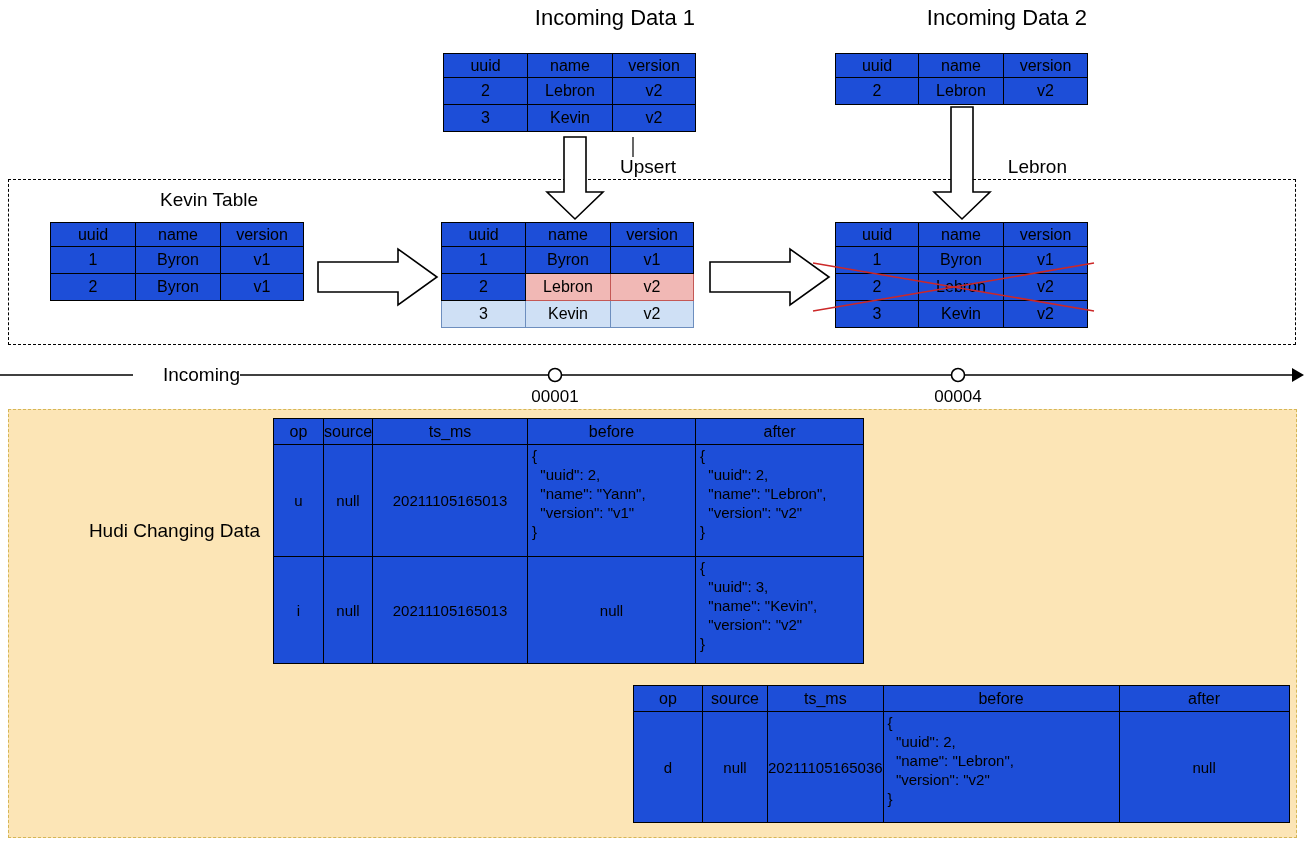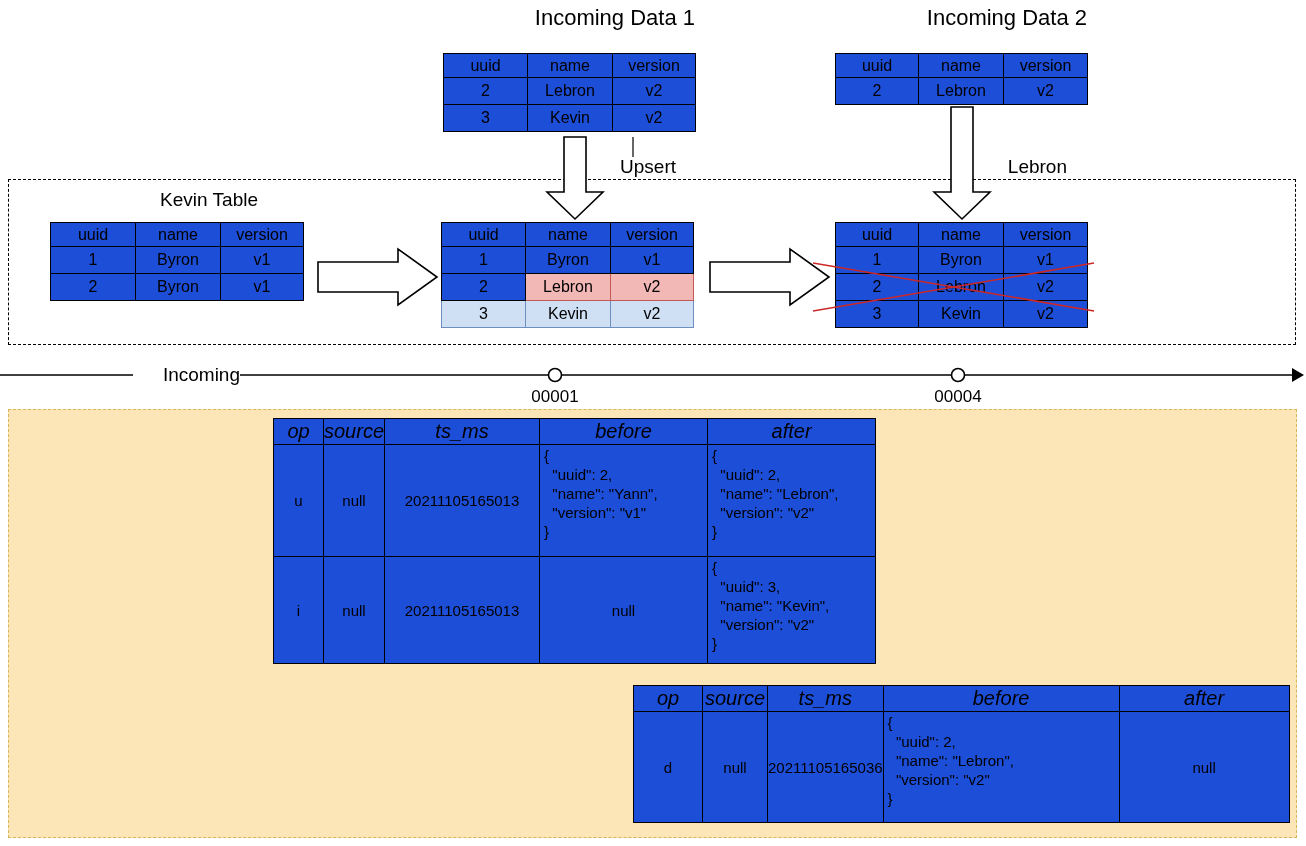--- a/index.html
+++ b/index.html
@@ -16,21 +16,21 @@
   .yellow-box{left:8px;top:409px;width:1287px;height:427px;
               background:var(--yellow-fill,#fce5b6);
               border:1.5px dashed var(--yellow-border,#d6b656);}
 
   table{border-collapse:collapse;table-layout:fixed;background:#1d4ed8;}
   th,td{border:1.5px solid #000;font-weight:400;text-align:center;padding:0;vertical-align:middle;}
 
   .etable th{font-size:16px;height:23px;}
   .etable td{font-size:16px;height:26px;}
 
-  .ctable th{font-size:20px;height:25px;font-style:italic;}
+  .ctable th{font-size:16px;height:25px;}
   .ctable td{font-size:15px;}
   .ctable td.json{text-align:left;vertical-align:top;white-space:pre;
                   padding:1px 0 0 4px;line-height:19px;}
 
   td.red{background:var(--red-fill,#f1b8b5);border-color:var(--red-border,#c45855);}
   td.blue{background:var(--blue-fill,#cfe0f5);border-color:var(--blue-border,#6d8ebe);}
 
   svg.overlay{left:0;top:0;pointer-events:none;}
   .hollow{fill:#fff;stroke:#000;stroke-width:1.6px;}
   .tline{stroke:#000;stroke-width:1.6px;}
@@ -48,20 +48,21 @@
   <div class="yellow-box"></div>
 
   <div class="title lg" style="left:443px;top:3px;width:252px">Incoming Data 1</div>
   <div class="title lg" style="left:835px;top:3px;width:252px">Incoming Data 2</div>
   <div class="title md" style="left:98px;top:189px;width:160px">Kevin Table</div>
   <div class="title md" style="left:592px;top:156px;width:84px">Upsert</div>
   <div class="title md" style="left:983px;top:156px;width:84px">Lebron</div>
   <div class="title md" style="left:133px;top:364px;width:107px">Incoming</div>
   <div class="tick" style="left:515px;top:387px;width:80px">00001</div>
   <div class="tick" style="left:918px;top:387px;width:80px">00004</div>
+  <div class="title md" style="left:40px;top:520px;width:220px">Hudi Changing Data</div>
 
   <table class="etable" style="left:443px;top:53px">
       <colgroup>
         <col style="width: 84px;">
         <col style="width: 85px;">
         <col style="width: 83px;">
       </colgroup>
       <thead>
         <tr>
           <th>uuid</th>

